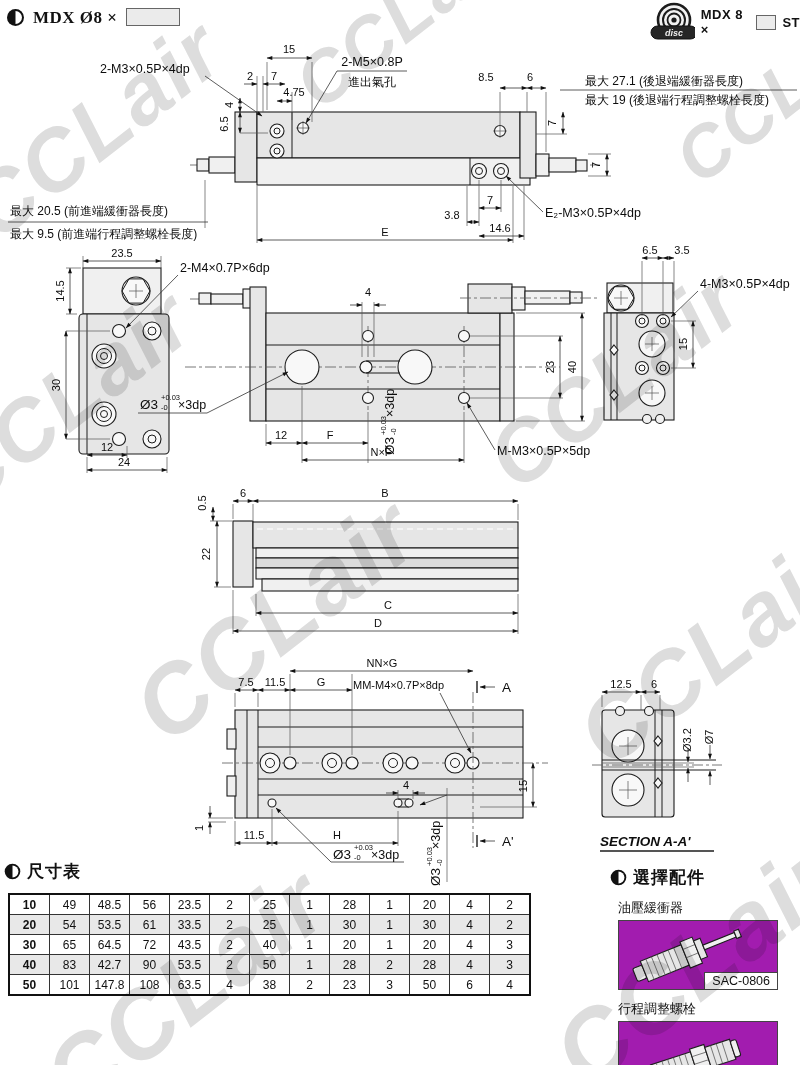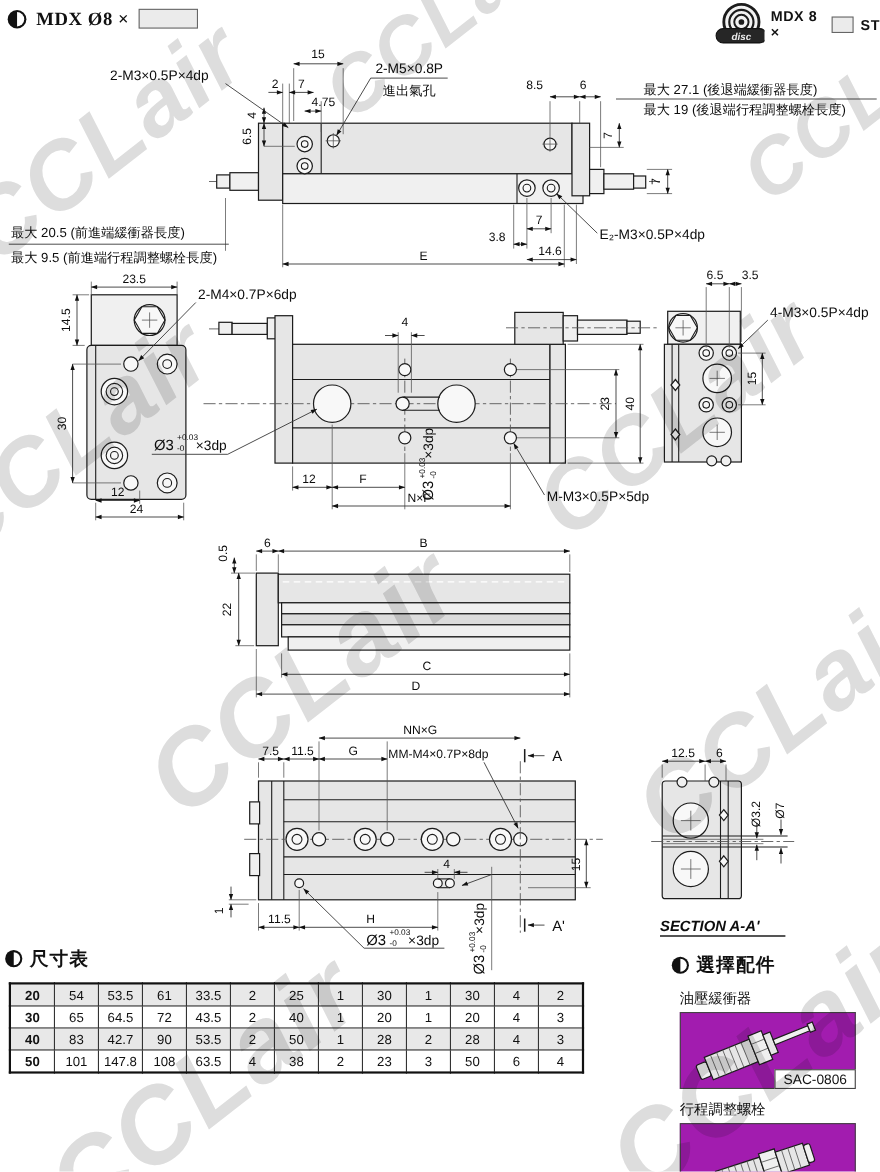--- a/index.html
+++ b/index.html
@@ -510,20 +510,35 @@
     <svg width="17" height="17">
       <circle cx="8.5" cy="8.5" r="7.8" fill="#111"></circle>
       <path d="M8.5,2.6 a5.9,5.9 0 0 1 0,11.8 z" fill="#fff"></path>
     </svg>
     <span class="txt">尺寸表</span>
   </div>
 
   <div class="tbl-wrap">
     <table class="dim">
       <tbody>
+      <tr>
+        <td class="stroke">10</td>
+        <td>49</td>
+            <td>48.5</td>
+        <td>56</td>
+            <td>23.5</td>
+        <td>2</td>
+            <td>25</td>
+        <td>1</td>
+            <td>28</td>
+        <td>1</td>
+            <td>20</td>
+        <td>4</td>
+            <td>2</td>
+      </tr>
       <tr class="alt">
         <td class="stroke">20</td>
         <td>54</td>
             <td>53.5</td>
         <td>61</td>
             <td>33.5</td>
         <td>2</td>
             <td>25</td>
         <td>1</td>
             <td>30</td>

